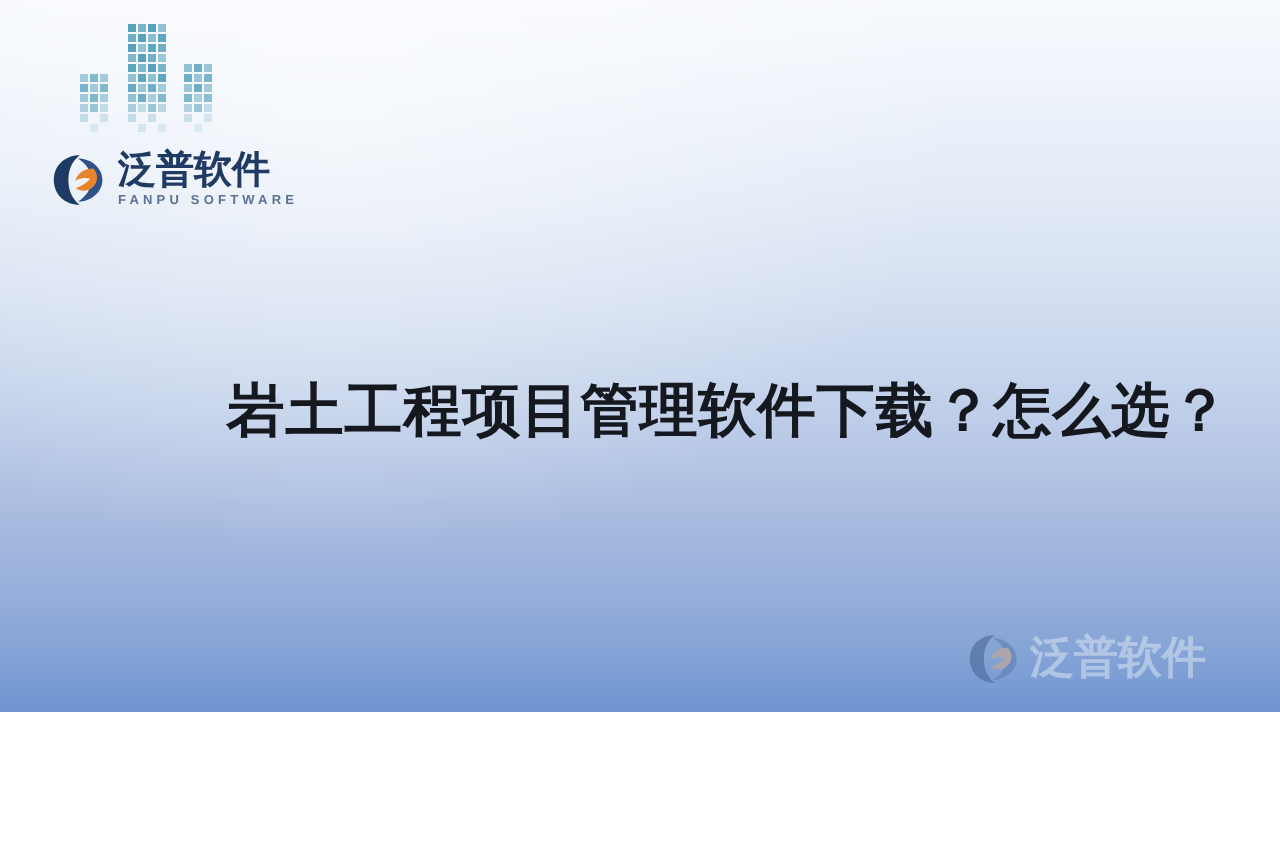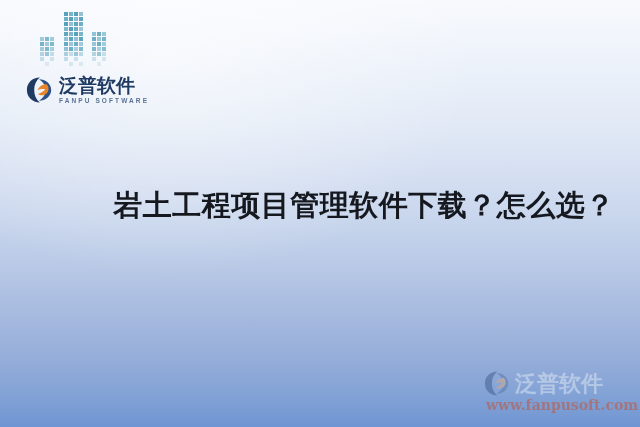--- a/index.html
+++ b/index.html
@@ -3,21 +3,21 @@
 <meta charset="utf-8">
 <style>
   html, body {
     margin: 0;
     padding: 0;
     background: #ffffff;
   }
   #banner {
     position: relative;
     width: 640px;
-    height: 427px;
+    height: 356px;
     overflow: hidden;
     font-family: "Liberation Sans", sans-serif;
     background:
       linear-gradient(to bottom,
         #f7f9fd 0%,
         #f2f6fc 8%,
         #eaf0f9 18%,
         #e2eaf6 28%,
         #d6e0f2 40%,
         #c7d5ec 52%,
@@ -239,16 +239,15 @@
 
   <div id="watermark">
     <div id="wm-row">
       <svg id="wm-mark" viewBox="0 0 28 26" aria-hidden="true">
         <path d="M13.8 0.6 C6.3 0.6 0.9 6.0 0.9 13.0 C0.9 20.0 6.3 25.4 13.8 25.4 C10.0 22.3 8.2 18.2 8.2 13.0 C8.2 7.8 10.0 3.7 13.8 0.6 Z" fill="#44628f"></path>
         <path d="M13.0 2.2 C19.6 2.2 25.2 6.9 25.2 13.0 C25.2 19.1 19.6 23.8 13.0 23.8 C17.4 21.0 19.6 17.4 19.6 13.0 C19.6 8.6 17.4 5.0 13.0 2.2 Z" fill="#5a7cab"></path>
         <path d="M20.6 7.2 C16.4 7.0 12.6 9.6 11.6 13.4 C13.8 12.0 16.6 11.6 19.2 12.4 C17.2 14.6 14.6 16.2 11.8 17.0 C14.4 19.0 18.2 18.8 20.6 16.4 C23.2 13.8 23.2 9.8 20.6 7.2 Z" fill="#cfa98a"></path>
       </svg>
       <div id="wm-cn">泛普软件</div>
     </div>
-    <div id="wm-url">www.fanpusoft.com</div>
   </div>
 
 </div>
 
 </body></html>

